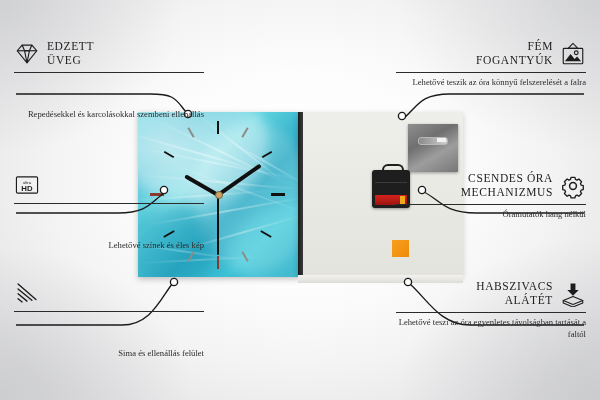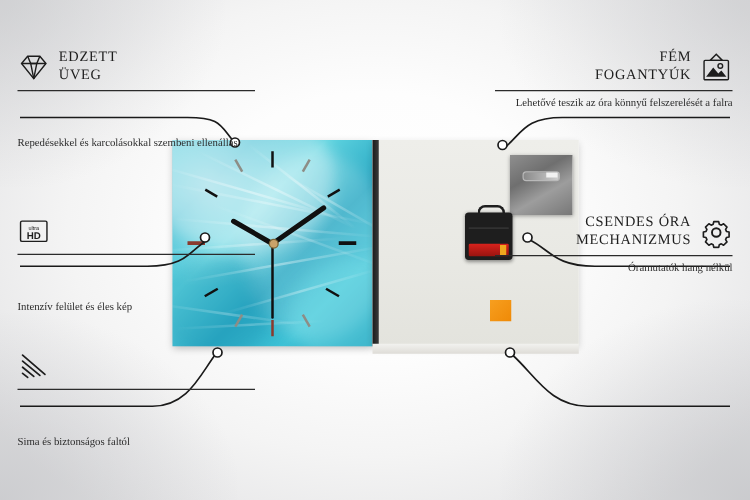--- a/index.html
+++ b/index.html
@@ -69,21 +69,21 @@
   
   .feature{position:absolute;width:190px;}
   .feature .head{display:flex;align-items:center;gap:7px;}
   .feature.left .head{justify-content:flex-start;}
   .feature.right .head{justify-content:flex-end;}
   .ftitle{font-family:"Liberation Serif", serif;font-size:11.5px;letter-spacing:.6px;color:#1d1d1d;line-height:1.18;text-transform:uppercase;}
   .feature.left .ftitle{text-align:left;}
   .feature.right .ftitle{text-align:right;}
   .rule{height:1px;background:#2b2b2b;margin:5px 0 4px;}
   .fdesc{font-family:"Liberation Serif", serif;font-size:8.6px;color:#2b2b2b;line-height:1.35;}
-  .feature.left .fdesc{text-align:left;margin-top:36px;}
+  .feature.left .fdesc{text-align:right;margin-top:36px;}
   .feature.right .fdesc{text-align:right;}
   .ico{width:26px;height:26px;flex:0 0 26px;color:#1d1d1d;}
   .ico svg{display:block;width:26px;height:26px;}
 
   #f-glass{left:14px;top:40px;}
   #f-print{left:14px;top:172px;}
   #f-edges{left:14px;top:280px;}
   #f-handles{right:14px;top:40px;}
   #f-quiet{right:14px;top:172px;}
   #f-foam{right:14px;top:280px;}
@@ -202,38 +202,38 @@
     <div class="head">
       <span class="ico">
         <svg viewBox="0 0 32 32">
           <rect x="3" y="6" width="26" height="20" rx="1.5" fill="none" stroke="#1d1d1d" stroke-width="1.4"></rect>
           <text x="16" y="14.6" font-family="Liberation Sans, sans-serif" font-size="5.4" text-anchor="middle" fill="#1d1d1d">ultra</text>
           <text x="16" y="23.2" font-family="Liberation Sans, sans-serif" font-size="9.6" font-weight="bold" text-anchor="middle" fill="#1d1d1d">HD</text>
         </svg>
       </span>
     </div>
     <div class="rule"></div>
-    <div class="fdesc">Intenzív felület és éles kép</div>
+    <div class="fdesc">Lehetővé színek és éles kép</div>
   </div>
 
   <div class="feature left" id="f-edges">
     <div class="head">
       <span class="ico">
         <svg viewBox="0 0 32 32">
             <g stroke="#1d1d1d" stroke-width="1.7" fill="none" stroke-linecap="round">
           <path d="M5 5 L27 24"></path>
               <path d="M5 11 L22 25"></path>
               <path d="M5 17 L16 26"></path>
               <path d="M5 23 L10 27"></path>
         </g>
           </svg>
       </span>
     </div>
     <div class="rule"></div>
-    <div class="fdesc">Sima és biztonságos faltól</div>
+    <div class="fdesc">Sima és ellenállás felület</div>
   </div>
 
   <div class="feature right" id="f-handles">
     <div class="head">
       <span class="ftitle">
         <span>FÉM</span><br><span>FOGANTYÚK</span>
       </span>
       <span class="ico">
         <svg viewBox="0 0 32 32">
             <g fill="none" stroke="#1d1d1d" stroke-width="1.4">
@@ -260,14 +260,32 @@
           <path d="M13.2 4.2 h5.6 l.7 3.0 2.3 1.0 2.6-1.6 3.9 3.9 -1.6 2.6 1.0 2.3 3.0 .7 v5.6 l-3.0 .7 -1.0 2.3 1.6 2.6 -3.9 3.9 -2.6-1.6 -2.3 1.0 -.7 3.0 h-5.6 l-.7-3.0 -2.3-1.0 -2.6 1.6 -3.9-3.9 1.6-2.6 -1.0-2.3 -3.0-.7 v-5.6 l3.0-.7 1.0-2.3 -1.6-2.6 3.9-3.9 2.6 1.6 2.3-1.0 z" transform="scale(0.86) translate(2.6,2.0)"></path>
           <circle cx="16" cy="16" r="4.2"></circle>
         </g>
           </svg>
       </span>
     </div>
     <div class="rule"></div>
     <div class="fdesc">Óramutatók hang nélkül</div>
   </div>
 
+  <div class="feature right" id="f-foam">
+    <div class="head">
+      <span class="ftitle">
+        <span>HABSZIVACS</span><br><span>ALÁTÉT</span>
+      </span>
+      <span class="ico">
+        <svg viewBox="0 0 32 32">
+            <g fill="none" stroke="#1d1d1d" stroke-width="1.4" stroke-linejoin="round">
+          <path d="M13 3 h6 v8 h4 l-7 7 -7-7 h4 z" fill="#1d1d1d" stroke="none"></path>
+          <path d="M16 19 L4 24 L16 29 L28 24 Z"></path>
+          <path d="M4 24 v3 L16 32 L28 27 v-3"></path>
+        </g>
+          </svg>
+      </span>
+    </div>
+    <div class="rule"></div>
+    <div class="fdesc">Lehetővé teszi az óra egyenletes távolságban tartását a faltól</div>
+  </div>
 
 </div>
 
 </body></html>

